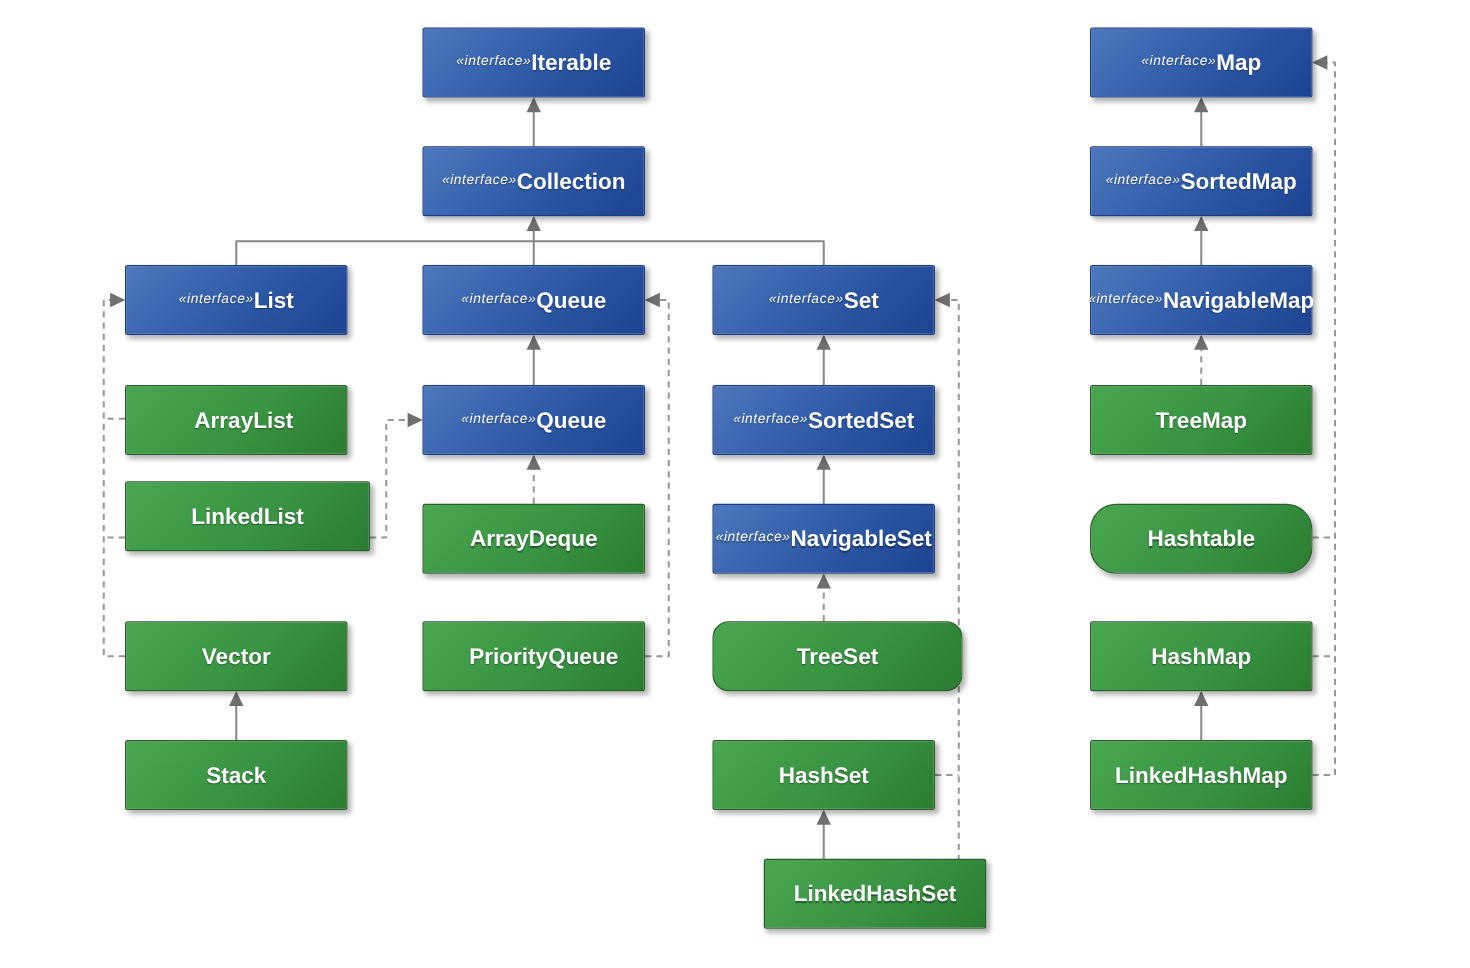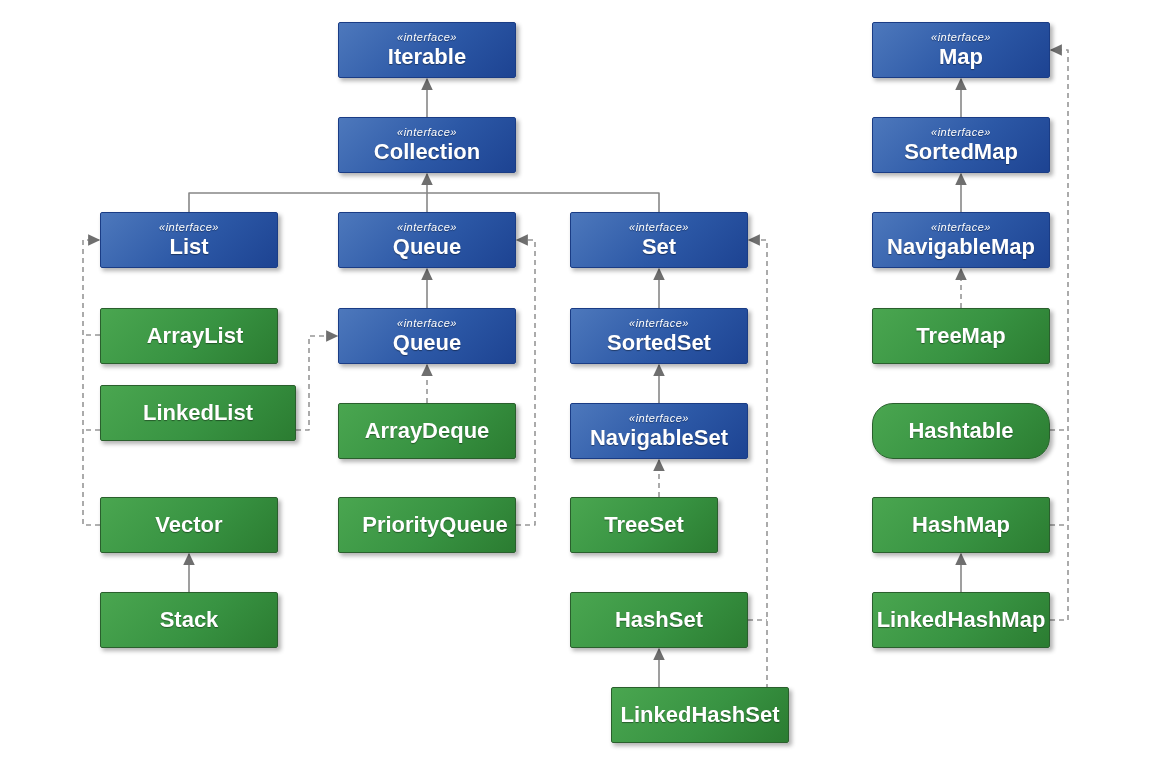--- a/index.html
+++ b/index.html
@@ -8,21 +8,21 @@
     position: relative;
     width: 1176px;
     height: 774px;
     background: #ffffff;
     overflow: hidden;
   }
   .node {
     position: absolute;
     box-sizing: border-box;
     display: flex;
-    flex-direction: column;
+    flex-direction: row;
     align-items: center;
     justify-content: center;
     color: #ffffff;
     text-align: left;
     border-radius: 2px;
     box-shadow: 2.5px 3px 4px rgba(0,0,0,0.30);
     line-height: 1.15;
   }
   .node.interface {
     background: linear-gradient(135deg, #4d78bc 0%, #2c58a6 55%, #1d4392 100%);
@@ -33,21 +33,21 @@
     border: 1px solid #2a5f2d;
   }
   .stereo {
     font-size: 11px;
     font-style: italic;
     letter-spacing: 0.5px;
     text-shadow: 0 1px 1px rgba(0,0,0,0.35);
     margin-bottom: 1px;
   }
   .label {
-    font-size: 22px;
+    font-size: 18px;
     font-weight: bold;
     text-shadow: 0 1px 1px rgba(0,0,0,0.40);
   }
   svg.wires {
     position: absolute;
     left: 0; top: 0;
     width: 1176px; height: 774px;
     pointer-events: none;
   }
   path.wire { fill: none; stroke-linejoin: round; }
@@ -151,21 +151,21 @@
       </div>
       <div class="node class" style="left: 872px; top: 403px; width: 178px; height: 56px; border-radius: 21px;">
         <span class="label">Hashtable</span>
       </div>
       <div class="node class" style="left: 100px; top: 497px; width: 178px; height: 56px;">
         <span class="label">Vector</span>
       </div>
       <div class="node class" style="left: 338px; top: 497px; width: 178px; height: 56px; padding-left: 16px;">
         <span class="label">PriorityQueue</span>
       </div>
-      <div class="node class" style="left: 570px; top: 497px; width: 148px; height: 56px;">
+      <div class="node class" style="left: 570px; top: 497px; width: 200px; height: 56px; border-radius: 13px;">
         <span class="label">TreeSet</span>
       </div>
       <div class="node class" style="left: 872px; top: 497px; width: 178px; height: 56px;">
         <span class="label">HashMap</span>
       </div>
       <div class="node class" style="left: 100px; top: 592px; width: 178px; height: 56px;">
         <span class="label">Stack</span>
       </div>
       <div class="node class" style="left: 570px; top: 592px; width: 178px; height: 56px;">
         <span class="label">HashSet</span>

